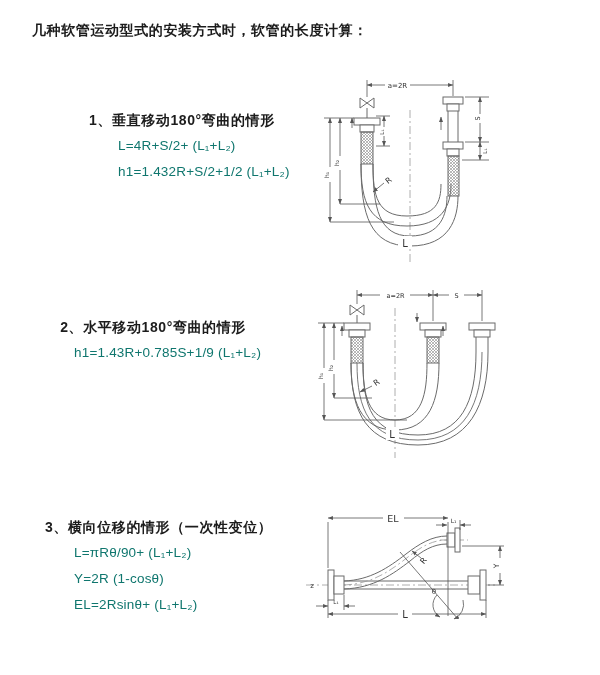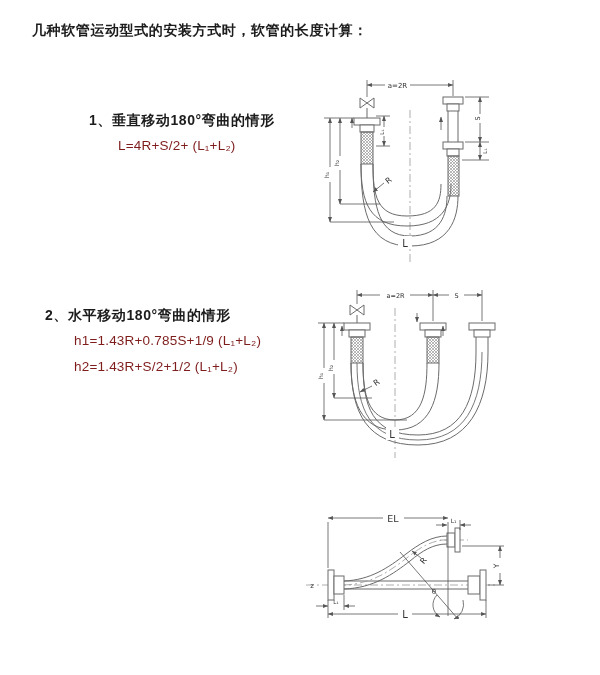--- a/index.html
+++ b/index.html
@@ -6,48 +6,54 @@
   .page {
     position:relative; width:600px; height:675px; background:#ffffff;
     font-family:"Liberation Sans","DejaVu Sans",sans-serif; color:#1c1c1c; overflow:hidden;
   }
   .title {
     position:absolute; left:32px; top:22px;
     font-size:14px; font-weight:bold; letter-spacing:0.6px; white-space:nowrap;
   }
   .sec { position:absolute; white-space:nowrap; }
   .sec-heading { font-size:14px; font-weight:bold; letter-spacing:0.6px; line-height:18px; margin:0 0 4px 0; }
-  .formula { font-size:13.5px; line-height:26px; margin-left:29px; letter-spacing:0.2px; color:#7f1d1d; }
+  .formula { font-size:13.5px; line-height:26px; margin-left:29px; letter-spacing:0.2px; color:#0f766e; }
   .diag { position:absolute; }
   .dline { stroke:#6b6b6b; stroke-width:1; fill:none; }
   .dfill { stroke:#6b6b6b; stroke-width:1; fill:#ffffff; }
   .dhose { stroke:#6b6b6b; stroke-width:1; }
   .dim   { stroke:#555555; stroke-width:0.8; fill:none; }
   .cl    { stroke:#999999; stroke-width:0.8; fill:none; stroke-dasharray:8 3 2 3; }
   .dlabel { fill:#333333; font-family:"DejaVu Sans",sans-serif; }
   .wbg { fill:#ffffff; stroke:none; }
 </style>
 </head>
 <body>
 
 <div class="page">
 
   <div class="title">几种软管运动型式的安装方式时，软管的长度计算：</div>
 
   <div class="sec" style="left:45px; top:111px;margin-left:44px;">
     <div class="sec-heading">1、垂直移动180°弯曲的情形</div>
     <div class="formula">L=4R+S/2+ (L₁+L₂)</div>
+    <div class="formula">h1=1.432R+S/2+1/2 (L₁+L₂)</div>
   </div>
 
-  <div class="sec" style="left:45px; top:306px;">
+  <div class="sec" style="left:45px; top:318px;text-align:center;">
     <div class="sec-heading">2、水平移动180°弯曲的情形</div>
     <div class="formula">h1=1.43R+0.785S+1/9 (L₁+L₂)</div>
-    <div class="formula">h2=1.43R+S/2+1/2 (L₁+L₂)</div>
   </div>
 
+  <div class="sec" style="left:45px; top:518px;">
+    <div class="sec-heading">3、横向位移的情形（一次性变位）</div>
+    <div class="formula">L=πRθ/90+ (L₁+L₂)</div>
+    <div class="formula">Y=2R (1-cosθ)</div>
+    <div class="formula">EL=2Rsinθ+ (L₁+L₂)</div>
+  </div>
 
   <svg class="diag" style="left:310px; top:70px;" width="290" height="195" viewBox="0 0 290 195">
     <defs>
       <marker id="ar1" viewBox="0 0 10 10" refX="9.5" refY="5" markerWidth="6.5" markerHeight="6.5" orient="auto-start-reverse">
         <path d="M0,1.2 L10,5 L0,8.8 Z" fill="#555"></path>
       </marker>
       <pattern id="hx1" width="3" height="3" patternUnits="userSpaceOnUse">
         <path d="M0,0 L3,3 M3,0 L0,3" stroke="#8a8a8a" stroke-width="0.6"></path>
       </pattern>
     </defs>

